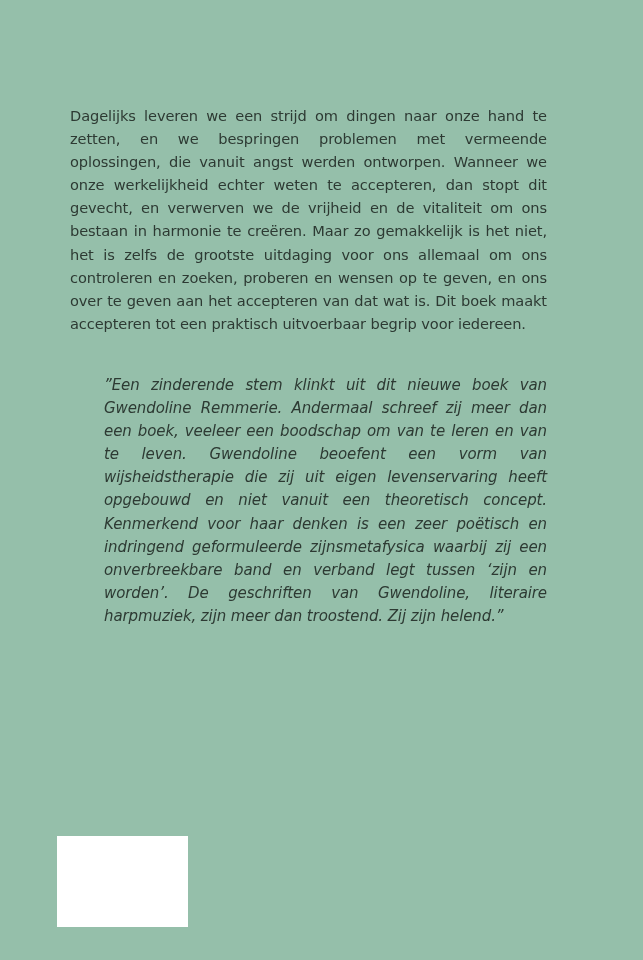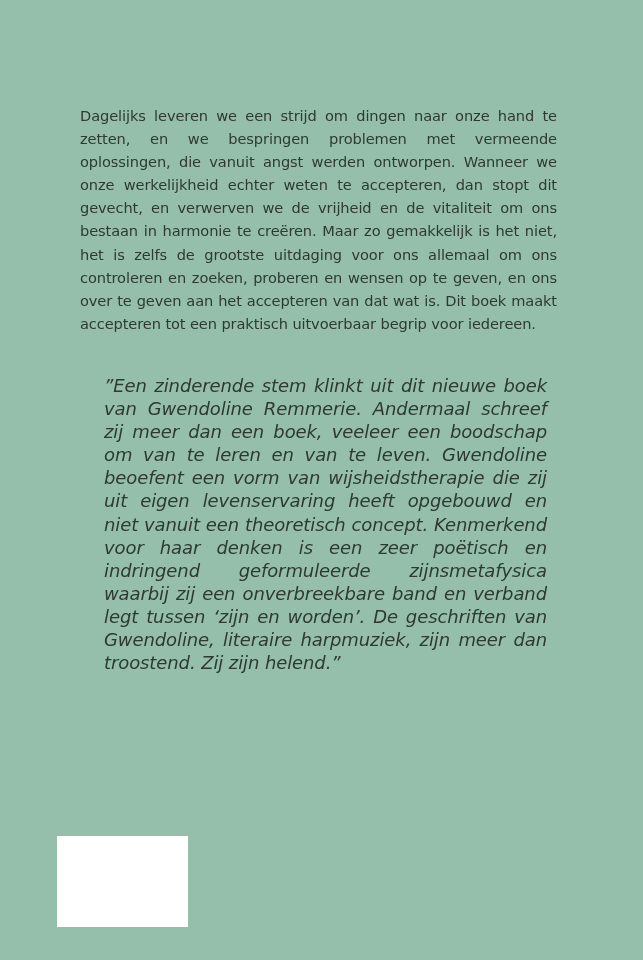--- a/index.html
+++ b/index.html
@@ -8,25 +8,24 @@
     background: #95bfaa;
     font-family: "DejaVu Sans", sans-serif;
     color: #2d3a33;
     position: relative;
   }
   .cover { position: absolute; left: 0; top: 0; width: 643px; height: 960px; background: #95bfaa; }
   .blurb {
     position: absolute; left: 70px; top: 104px; width: 477px;
     font-size: 14.6px; line-height: 23.1px; text-align: justify;
     letter-spacing: -0.1px;
-    margin-left: 10px;
   }
   .quote {
     position: absolute; left: 104px; top: 374px; width: 443px;
-    font-size: 18px; line-height: 23.1px; text-align: justify;
+    font-size: 15px; line-height: 23.1px; text-align: justify;
     font-style: italic; letter-spacing: -0.1px;
   }
   .quote p, .blurb p { margin: 0; }
   .author { font-style: normal; display: block; text-align: left; }
   .barcode-box {
     position: absolute; left: 57px; top: 836px; width: 131px; height: 91px;
     background: #ffffff;
   }
 </style>
 </head>

